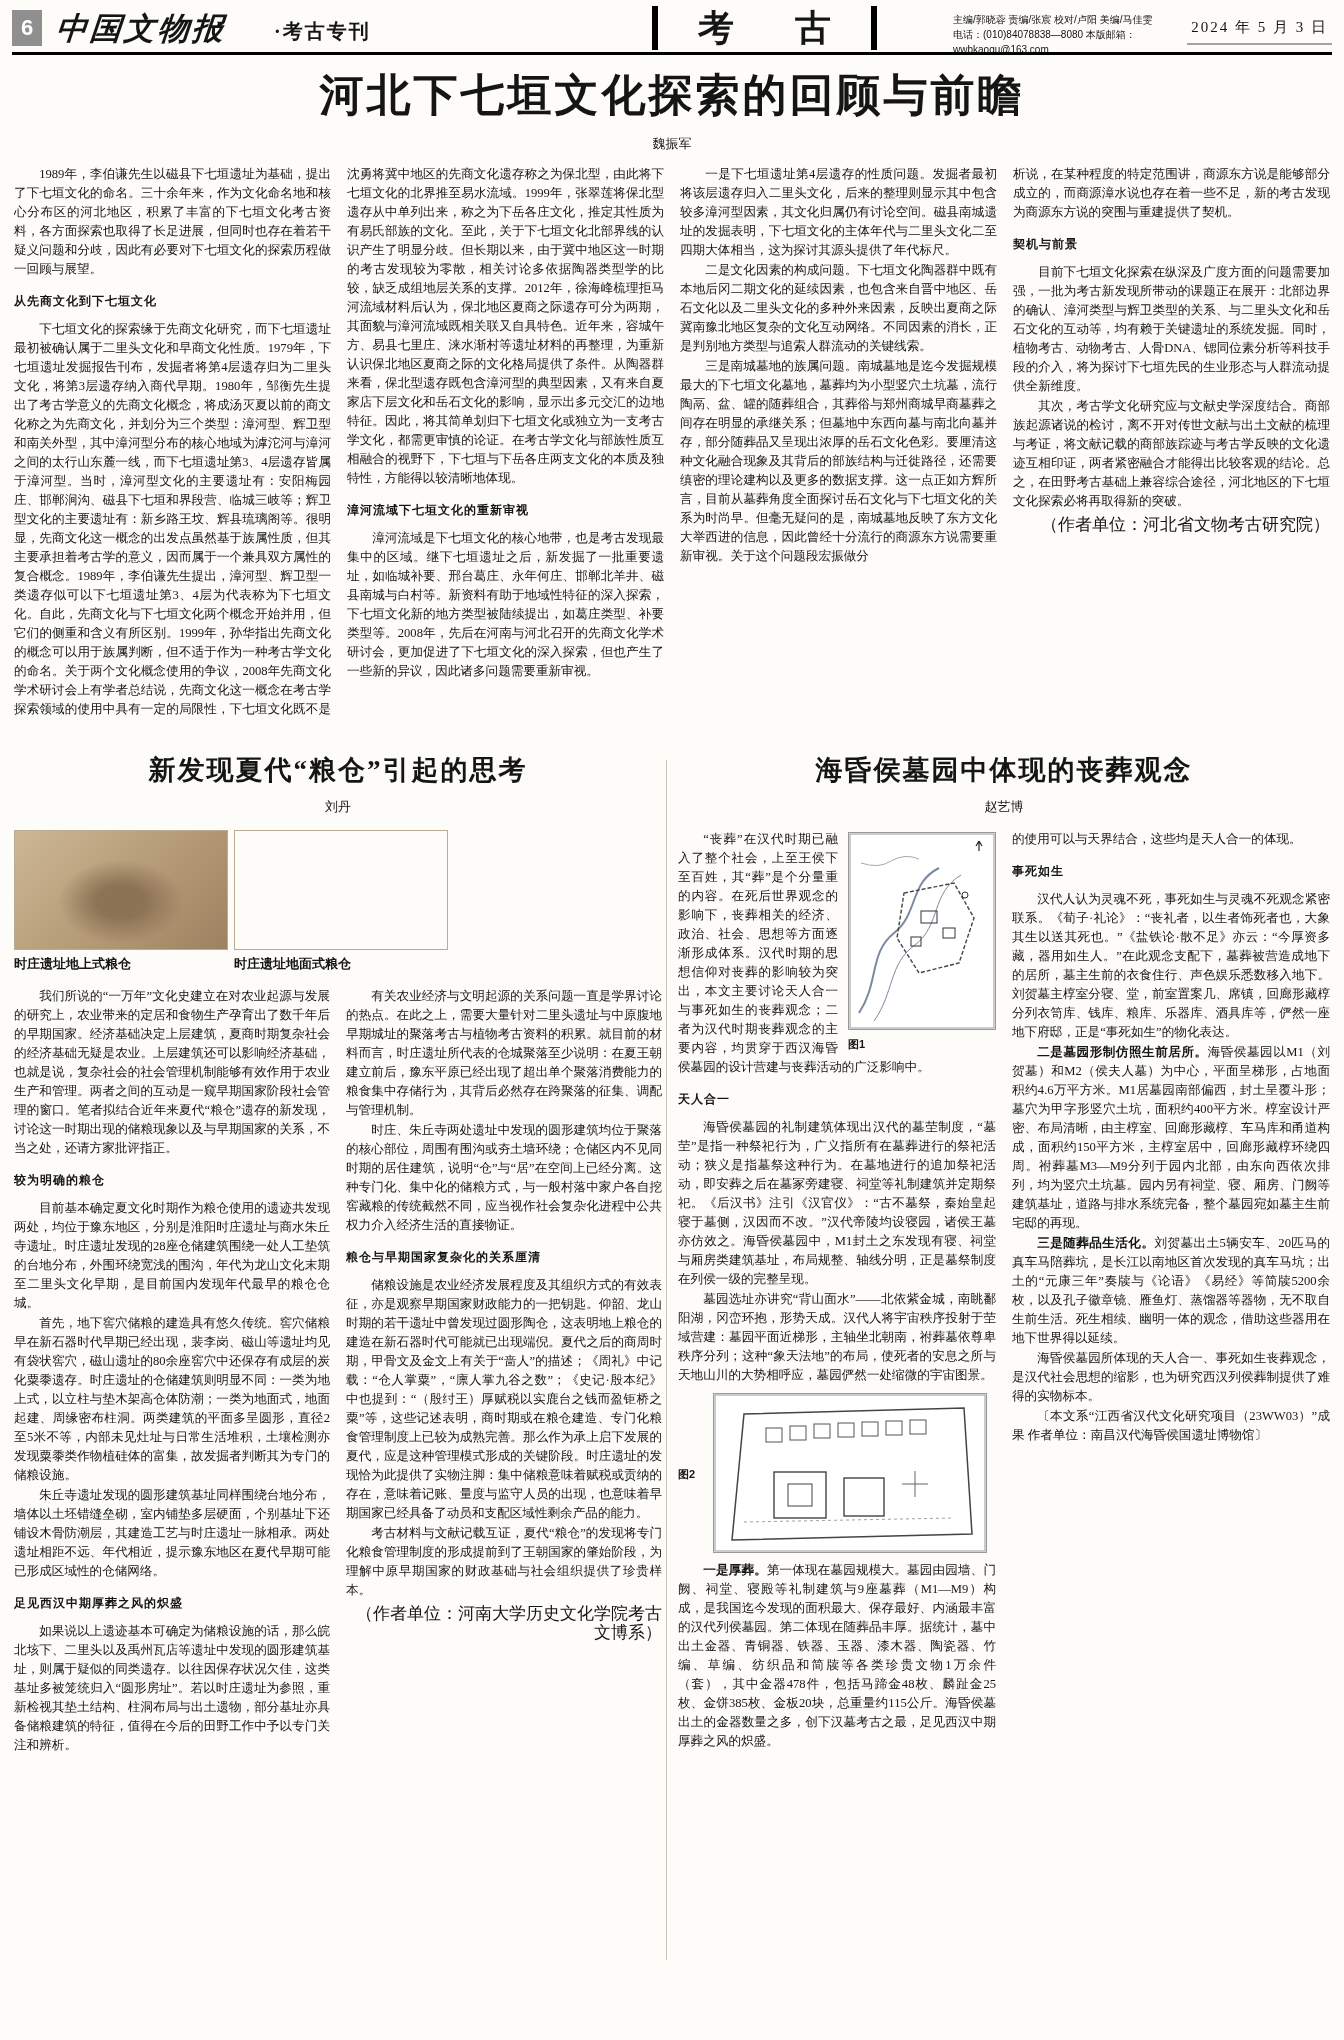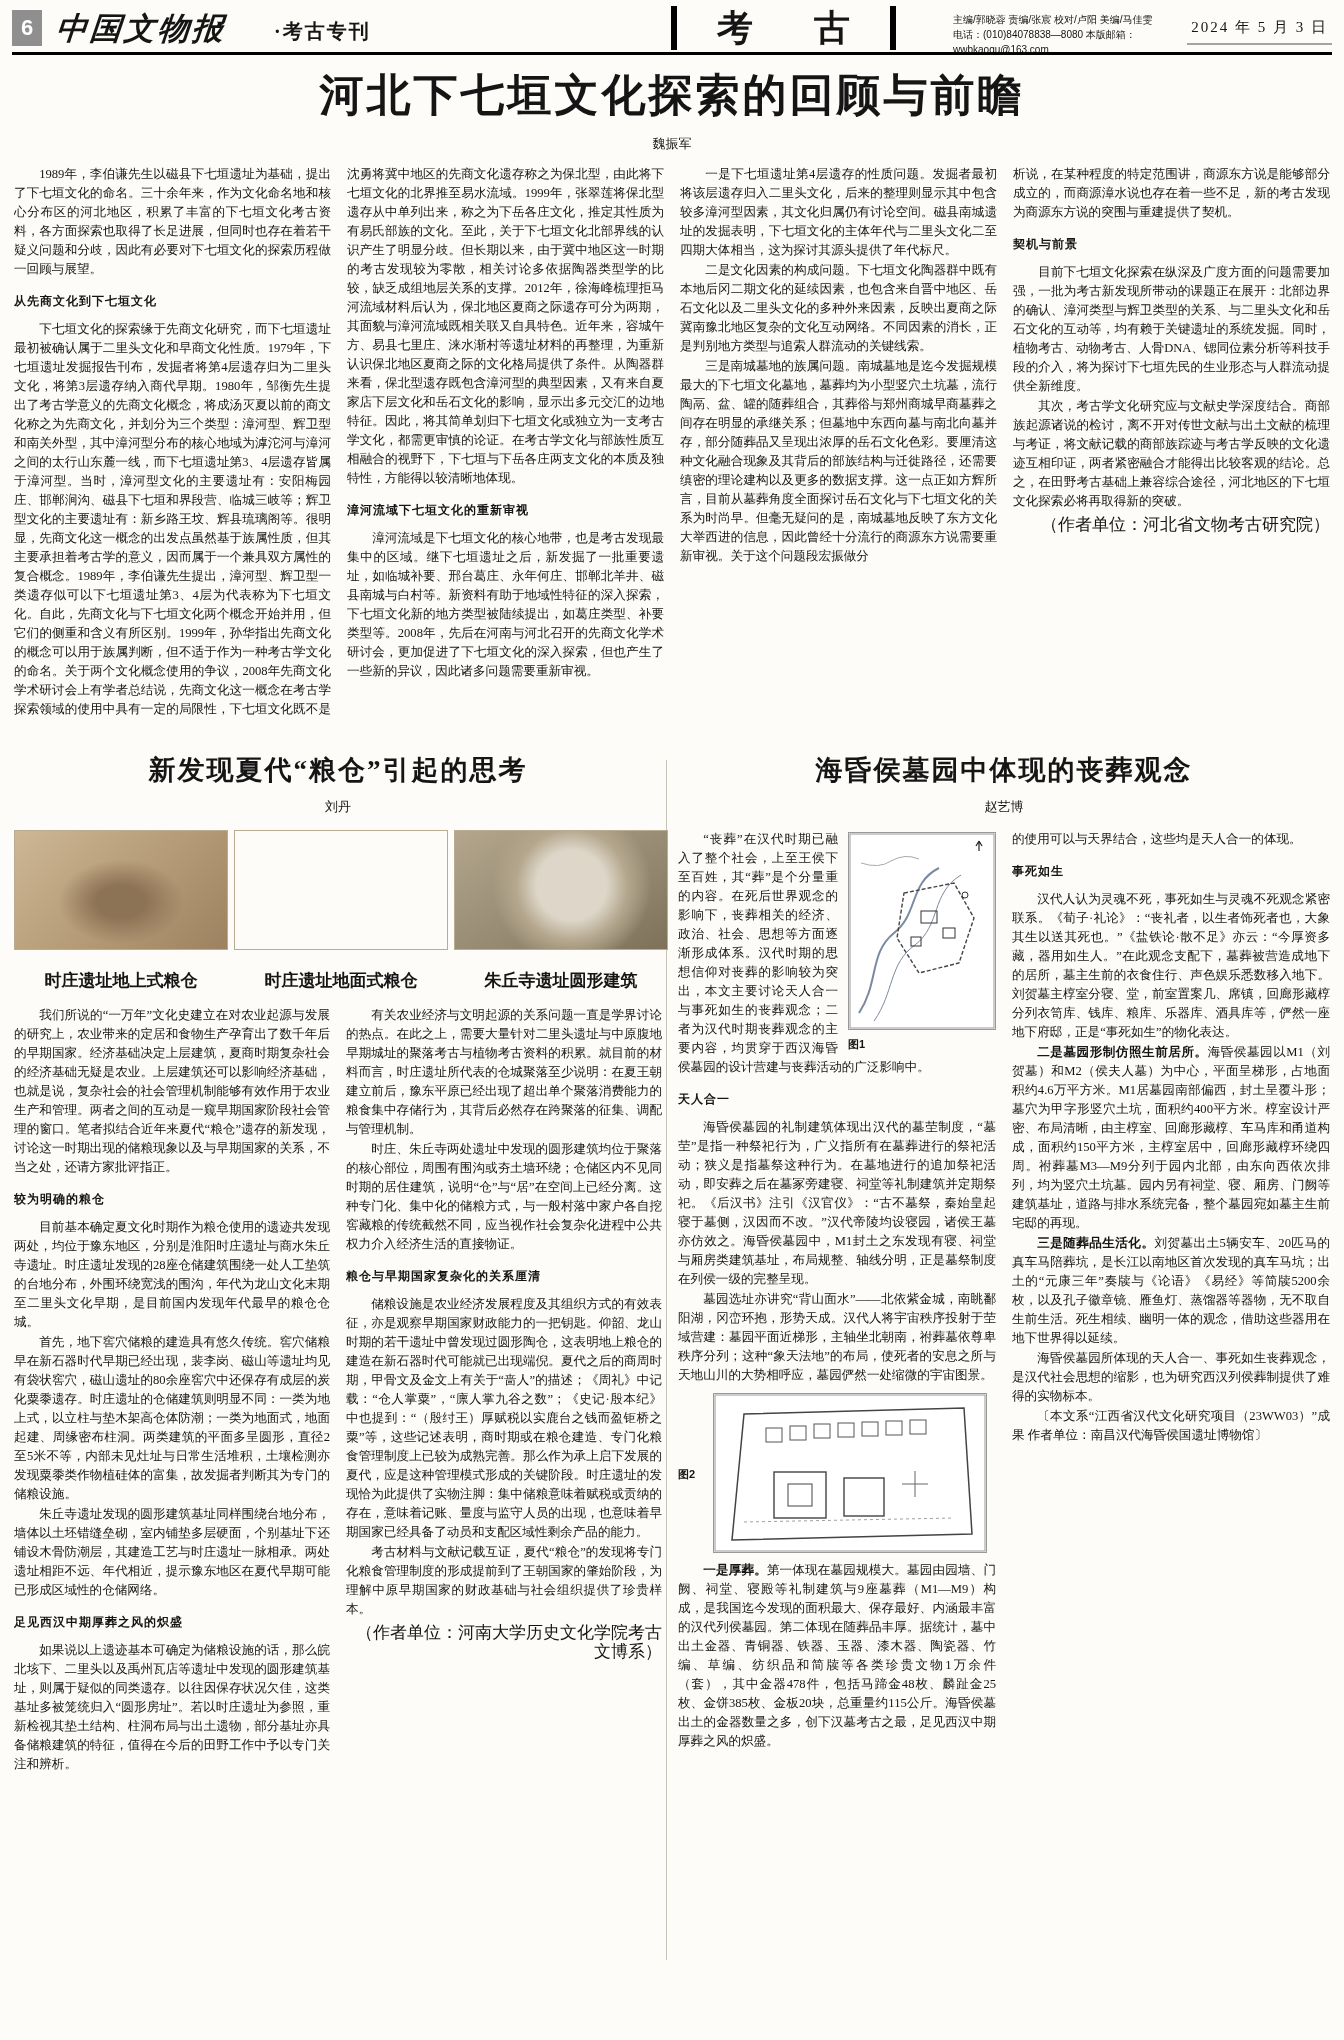--- a/index.html
+++ b/index.html
@@ -6,21 +6,21 @@
   body{width:1344px;height:2040px;position:relative;background:#fdfcf8;color:#151515;
        font-family:"Liberation Serif", serif;overflow:hidden;}
   
   .hdr{position:absolute;top:6px;left:12px;width:1320px;height:46px;border-bottom:3px solid #000;}
   .pgnum{position:absolute;left:0;top:4px;width:30px;height:36px;background:#8f8f8f;color:#fff;
          font-family:"Liberation Sans",sans-serif;font-size:22px;font-weight:bold;
          display:flex;align-items:center;justify-content:center;}
   .mast{position:absolute;left:44px;top:2px;font-weight:900;font-size:31px;font-style:italic;
         letter-spacing:3px;transform:skewX(-5deg);}
   .edi{position:absolute;left:262px;top:12px;font-size:20px;font-weight:bold;letter-spacing:2px;}
-  .secwrap{position:absolute;left:659px;top:0px;display:flex;align-items:center;gap:14px;font-family:Liberation Serif, serif;}
+  .secwrap{position:absolute;left:640px;top:0px;display:flex;align-items:center;gap:14px;font-family:Liberation Serif, serif;}
   .vbar{width:6px;height:44px;background:#000;}
   .sect{font-size:36px;font-weight:900;letter-spacing:26px;text-indent:26px;line-height:44px;}
   .staff{position:absolute;left:941px;top:6px;width:230px;font-size:10px;line-height:15px;
          font-family:"Liberation Sans",sans-serif;color:#111;}
   .date{position:absolute;right:0;top:12px;font-size:15px;letter-spacing:2px;border-bottom:2px solid #a3a3a3;
         padding:0 4px 6px 4px;}
   
   .art{position:absolute;}
   .title1{font-size:44px;font-weight:900;text-align:center;letter-spacing:3px;margin:0;}
   .title2{font-size:27px;font-weight:900;text-align:center;letter-spacing:2px;margin:0;}
@@ -37,22 +37,22 @@
   .photos{display:flex;gap:6px;margin-top:14px;}
   .photo{width:212px;height:118px;border:1px solid #b9ac93;}
   .ph1{background:radial-gradient(ellipse at 50% 60%, #8d7355 0 16%, rgba(0,0,0,0) 42%),
        linear-gradient(135deg,#cdb795,#b49a76 55%,#9c8260);}
   .ph2{background:radial-gradient(ellipse at 35% 45%, #a88d66 0 12%, rgba(0,0,0,0) 38%),
        radial-gradient(ellipse at 70% 60%, #97805f 0 10%, rgba(0,0,0,0) 34%),
        linear-gradient(120deg,#d8c6a4,#c2ad88 60%,#ab9univ univ) ,
        linear-gradient(120deg,#d8c6a4,#c2ad88 60%,#ab946f);}
   .ph3{background:radial-gradient(circle at 55% 46%, #ded7c9 0 26%, #b4a78e 42%, rgba(0,0,0,0) 60%),
        linear-gradient(150deg,#b3a68d,#8f836c 70%,#7d7159);}
-  .pcap{font-family:"Liberation Sans",sans-serif;font-size:17px;font-weight:bold;
-        text-align:center;margin:19px 0 0 0;}
+  .pcap{font-family:"Liberation Sans",sans-serif;font-size:13px;font-weight:bold;
+        text-align:left;margin:5px 0 0 0;}
   
   .figbox{float:right;width:148px;margin:2px 0 6px 10px;text-align:left;}
   .figbox svg{border:1px solid #999;background:#fff;}
   .fcap{font-family:"Liberation Sans",sans-serif;font-size:11px;font-weight:bold;margin-top:3px;}
   .figwrap{display:flex;align-items:center;gap:18px;margin:8px 0;}
   .figwrap svg{border:1px solid #999;background:#fff;flex:0 0 auto;}
   .vdiv{position:absolute;top:760px;left:666px;width:1px;height:1200px;background:#c9c4b8;}
 </style>
 </head>
 <body>
@@ -108,24 +108,20 @@
   <h2 class="title2">新发现夏代“粮仓”引起的思考</h2>
   <p class="byline">刘丹</p>
   <div class="photos">
     <div>
       <div class="photo ph1"></div>
       <p class="pcap">时庄遗址地上式粮仓</p>
     </div>
     <div>
       <div class="photo ph2"></div>
       <p class="pcap">时庄遗址地面式粮仓</p>
-    </div>
-    <div>
-      <div class="photo ph3"></div>
-      <p class="pcap">朱丘寺遗址圆形建筑</p>
     </div>
   </div>
   <div class="cols" style="margin-top:14px;height:1010px;">
     <div class="col" style="width:316px;">
         <p class="bp">我们所说的“一万年”文化史建立在对农业起源与发展的研究上，农业带来的定居和食物生产孕育出了数千年后的早期国家。经济基础决定上层建筑，夏商时期复杂社会的经济基础无疑是农业。上层建筑还可以影响经济基础，也就是说，复杂社会的社会管理机制能够有效作用于农业生产和管理。两者之间的互动是一窥早期国家阶段社会管理的窗口。笔者拟结合近年来夏代“粮仓”遗存的新发现，讨论这一时期出现的储粮现象以及与早期国家的关系，不当之处，还请方家批评指正。</p>
         <h3 class="sh">较为明确的粮仓</h3>
         <p class="bp">目前基本确定夏文化时期作为粮仓使用的遗迹共发现两处，均位于豫东地区，分别是淮阳时庄遗址与商水朱丘寺遗址。时庄遗址发现的28座仓储建筑围绕一处人工垫筑的台地分布，外围环绕宽浅的围沟，年代为龙山文化末期至二里头文化早期，是目前国内发现年代最早的粮仓仓城。</p>
         <p class="bp">首先，地下窖穴储粮的建造具有悠久传统。窖穴储粮早在新石器时代早期已经出现，裴李岗、磁山等遗址均见有袋状窖穴，磁山遗址的80余座窖穴中还保存有成层的炭化粟黍遗存。时庄遗址的仓储建筑则明显不同：一类为地上式，以立柱与垫木架高仓体防潮；一类为地面式，地面起建、周缘密布柱洞。两类建筑的平面多呈圆形，直径2至5米不等，内部未见灶址与日常生活堆积，土壤检测亦发现粟黍类作物植硅体的富集，故发掘者判断其为专门的储粮设施。</p>
         <p class="bp">朱丘寺遗址发现的圆形建筑基址同样围绕台地分布，墙体以土坯错缝垒砌，室内铺垫多层硬面，个别基址下还铺设木骨防潮层，其建造工艺与时庄遗址一脉相承。两处遗址相距不远、年代相近，提示豫东地区在夏代早期可能已形成区域性的仓储网络。</p>
         <h3 class="sh">足见西汉中期厚葬之风的炽盛</h3>

